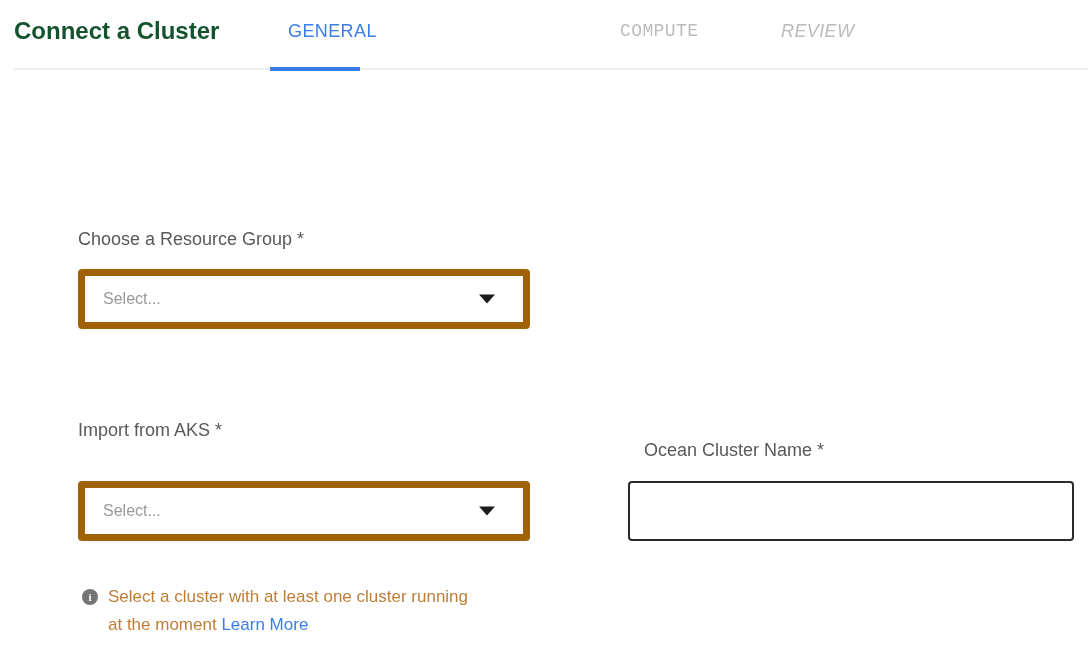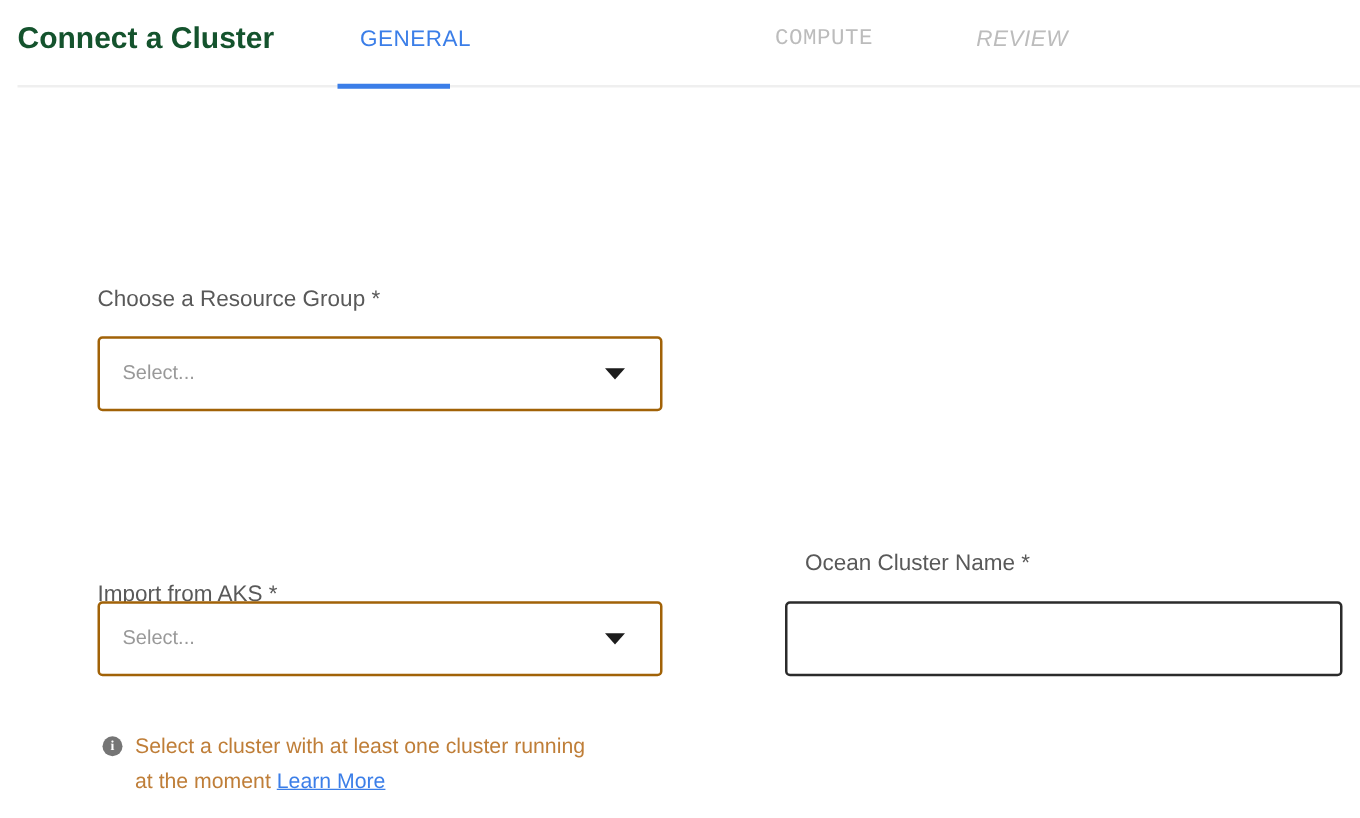--- a/index.html
+++ b/index.html
@@ -31,25 +31,25 @@
   }
   .active-underline {
     position:absolute; left:270px; top:67px;
     width:90px; height:4px; background:#3b7ee8;
   }
   .field-label {
     position:absolute;
     font-size:18px; color:#595959; white-space:nowrap;
   }
   .label-resource-group { left:78px;  top:229px; }
-  .label-import-aks     { left:78px;  top:465px; }
+  .label-import-aks     { left:78px;  top:420px; }
   .label-cluster-name   { left:644px; top:440px; }
   .select-box {
     position:absolute; width:452px; height:60px;
-    border:2px solid #a16207; border-radius:4px;
+    border:7px solid #a16207; border-radius:4px;
     background:#ffffff; cursor:pointer;
     display:flex; align-items:center;
   }
   .select-resource-group { left:78px; top:269px; }
   .select-import-aks     { left:78px; top:481px; }
   .select-placeholder {
     margin-left:18px; font-size:16px; color:#999999;
   }
   .caret {
     position:absolute; right:28px; top:50%;
@@ -78,21 +78,21 @@
     font-size:11px; font-weight:700; font-style:normal;
     display:flex; align-items:center; justify-content:center;
     margin-top:6px;
     font-family:"Liberation Serif","DejaVu Serif",serif;
   }
   .note-text {
     margin-left:10px; width:362px;
     font-size:17px; line-height:28px; color:#bf7e38;
   }
   .learn-more {
-    color:#3b7ee8; text-decoration:underline; cursor:pointer;
+    color:#3b7ee8; cursor:pointer;
   }
 </style>
 </head>
 <body>
 
 <div class="page">
 
   <div class="page-title">Connect a Cluster</div>
 
   <div class="tab tab-general active">GENERAL</div>

